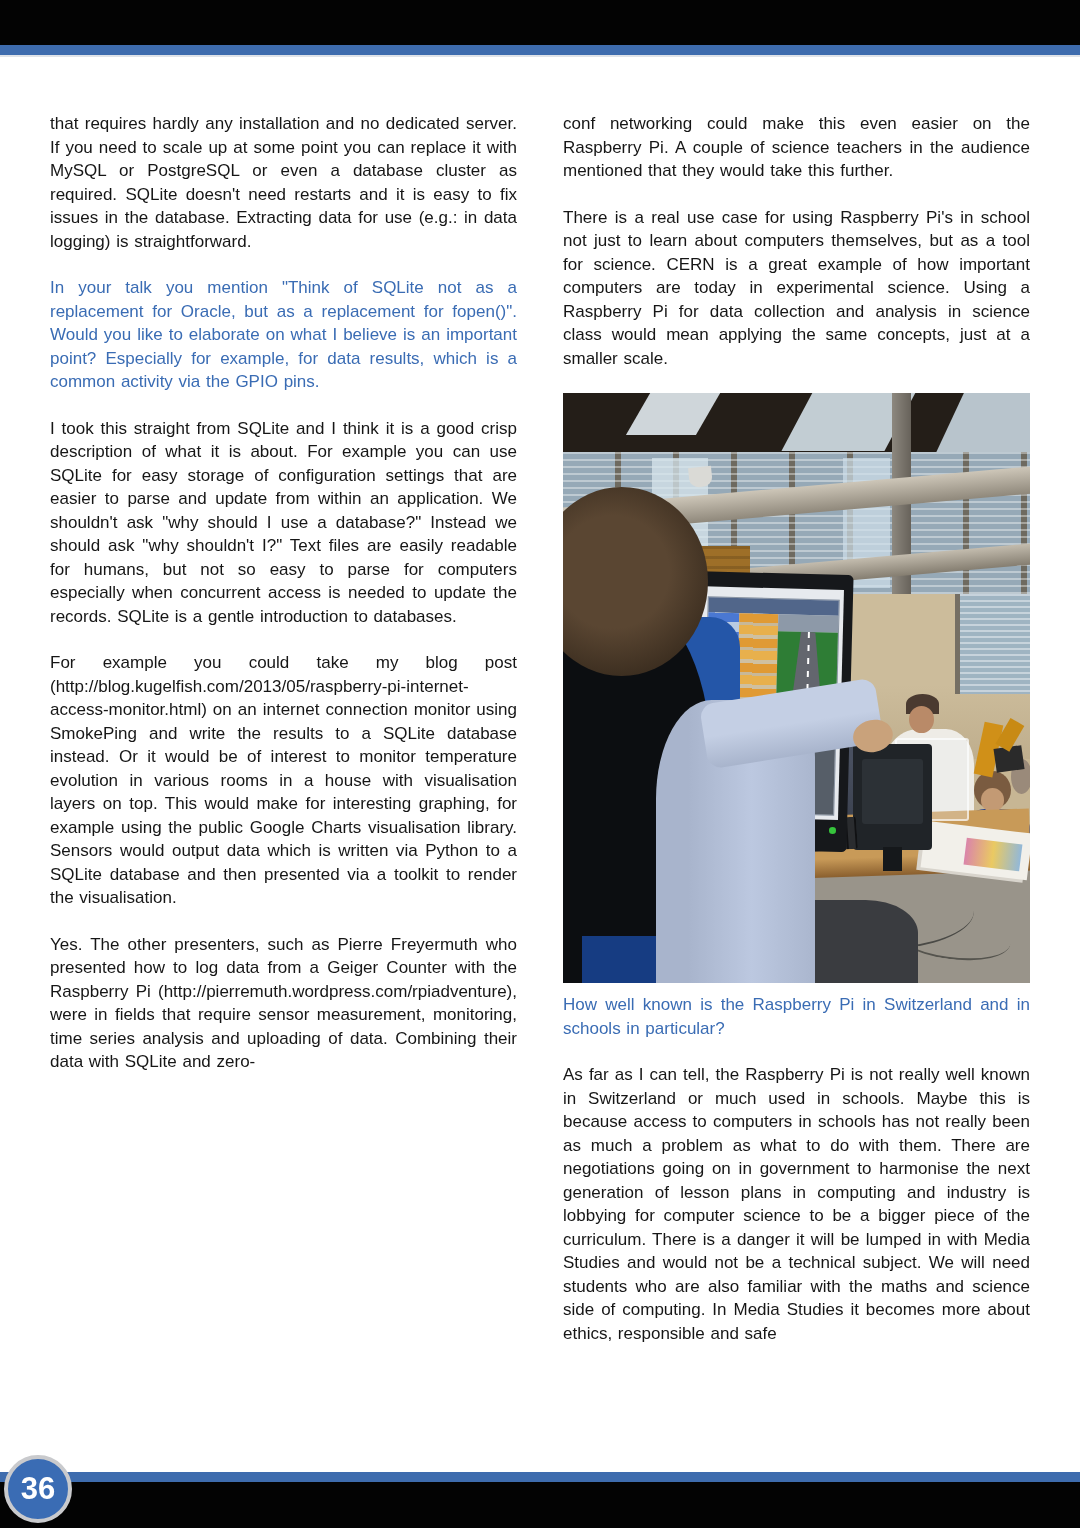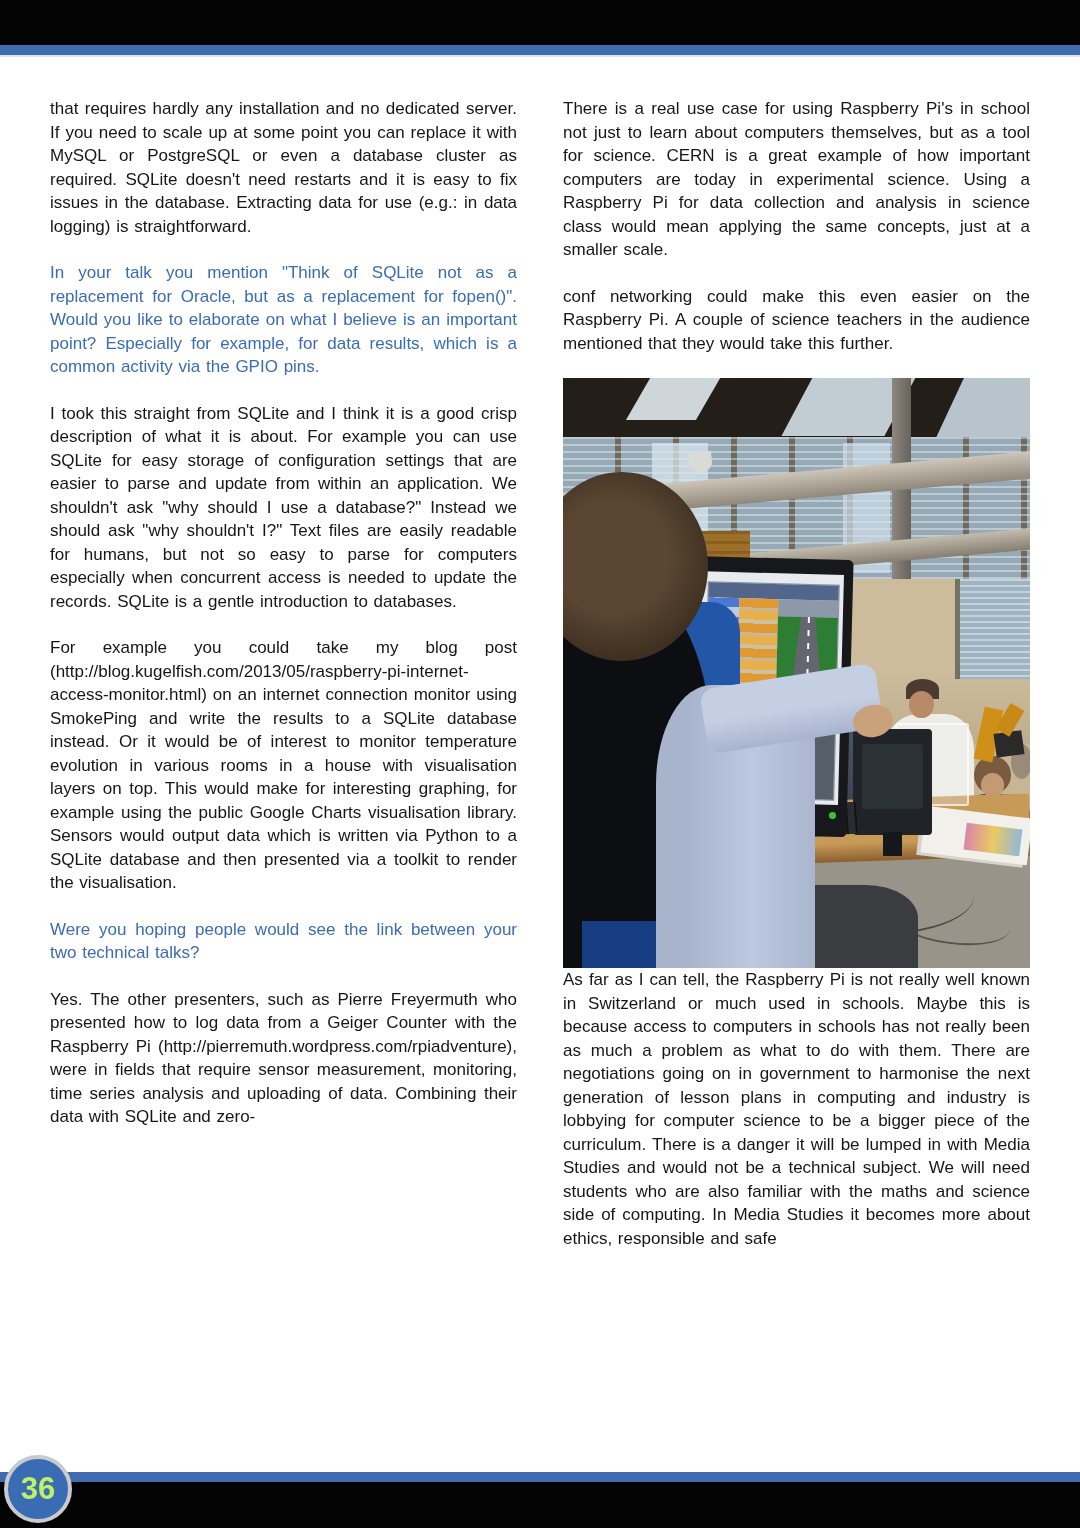--- a/index.html
+++ b/index.html
@@ -17,31 +17,31 @@
   .header-blue  { height:12px; background:#3e6cae; border-bottom:2px solid #dfe3e9; }
   .footer {
     position:absolute; left:0; right:0; bottom:0; height:56px;
   }
   .footer-blue  { height:10px; background:#3e6cae; }
   .footer-black { height:46px; background:#030303; }
   .page-badge {
     position:absolute; left:4px; top:-17px;
     width:68px; height:68px; border-radius:50%;
     background:#3a6cb4; border:4px solid #c9cacd;
-    color:#bef264; font-weight:bold; font-size:31px;
+    color:#ffffff; font-weight:bold; font-size:31px;
     display:flex; align-items:center; justify-content:center;
     z-index:9;
   }
 
   
   .main { display:flex; gap:46px; padding:40px 50px 0 50px; }
   .col  { width:467px; }
   p.body, p.question, p.caption {
     font-size:17px; line-height:23.5px;
-    text-align:justify; margin:0 0 23px 0;
+    text-align:justify; margin:15px 0 23px 0;
     color:#161616; word-spacing:1px;
   }
   p.question, p.caption { color:#3a6cb4; }
   p.caption { margin:10px 0 23px 0; }
 
   
   .photo {
     width:467px; height:590px; position:relative; overflow:hidden;
     margin:14px 0 0 0; background:#c7b694;
   }
@@ -164,27 +164,26 @@
 <div class="header-black"></div>
 <div class="header-blue"></div>
 
 <div class="main">
 
   <div class="col">
     <p class="body">that requires hardly any installation and no dedicated server. If you need to scale up at some point you can replace it with MySQL or PostgreSQL or even a database cluster as required. SQLite doesn't need restarts and it is easy to fix issues in the database. Extracting data for use (e.g.: in data logging) is straightforward.</p>
     <p class="question">In your talk you mention "Think of SQLite not as a replacement for Oracle, but as a replacement for fopen()". Would you like to elaborate on what I believe is an important point? Especially for example, for data results, which is a common activity via the GPIO pins.</p>
     <p class="body">I took this straight from SQLite and I think it is a good crisp description of what it is about. For example you can use SQLite for easy storage of configuration settings that are easier to parse and update from within an application. We shouldn't ask "why should I use a database?" Instead we should ask "why shouldn't I?" Text files are easily readable for humans, but not so easy to parse for computers especially when concurrent access is needed to update the records. SQLite is a gentle introduction to databases.</p>
     <p class="body">For example you could take my blog post (http://blog.kugelfish.com/2013/05/raspberry-pi-internet-access-monitor.html) on an internet connection monitor using SmokePing and write the results to a SQLite database instead. Or it would be of interest to monitor temperature evolution in various rooms in a house with visualisation layers on top. This would make for interesting graphing, for example using the public Google Charts visualisation library. Sensors would output data which is written via Python to a SQLite database and then presented via a toolkit to render the visualisation.</p>
-    <p class="question">Were you hoping people would see the link between your two technical talks?</p>
     <p class="body">Yes. The other presenters, such as Pierre Freyermuth who presented how to log data from a Geiger Counter with the Raspberry Pi (http://pierremuth.wordpress.com/rpiadventure), were in fields that require sensor measurement, monitoring, time series analysis and uploading of data. Combining their data with SQLite and zero-</p>
   </div>
 
   <div class="col">
+    <p class="body">conf networking could make this even easier on the Raspberry Pi. A couple of science teachers in the audience mentioned that they would take this further.</p>
     <p class="body">There is a real use case for using Raspberry Pi's in school not just to learn about computers themselves, but as a tool for science. CERN is a great example of how important computers are today in experimental science. Using a Raspberry Pi for data collection and analysis in science class would mean applying the same concepts, just at a smaller scale.</p>
-    <p class="body">conf networking could make this even easier on the Raspberry Pi. A couple of science teachers in the audience mentioned that they would take this further.</p>
 
     <div class="photo">
 
       <div class="ph ceiling">
         <div class="ph sky1"></div>
         <div class="ph sky2"></div>
         <div class="ph sky3"></div>
       </div>
       <div class="ph windows"></div>
       <div class="ph win-bright1"></div>
@@ -249,20 +248,21 @@
       <div class="ph chair-frame"></div>
       <div class="ph chair"></div>
       <div class="ph chair-base"></div>
       <div class="ph trousers"></div>
       <div class="ph shirt"></div>
       <div class="ph arm"></div>
       <div class="ph hand"></div>
       <div class="ph hair"></div>
     </div>
 
+    <p class="caption">How well known is the Raspberry Pi in Switzerland and in schools in particular?</p>
     <p class="body">As far as I can tell, the Raspberry Pi is not really well known in Switzerland or much used in schools. Maybe this is because access to computers in schools has not really been as much a problem as what to do with them. There are negotiations going on in government to harmonise the next generation of lesson plans in computing and industry is lobbying for computer science to be a bigger piece of the curriculum. There is a danger it will be lumped in with Media Studies and would not be a technical subject. We will need students who are also familiar with the maths and science side of computing. In Media Studies it becomes more about ethics, responsible and safe</p>
   </div>
 
 </div>
 
 <div class="footer">
   <div class="footer-blue"></div>
   <div class="footer-black"></div>
   <div class="page-badge">36</div>
 </div>

